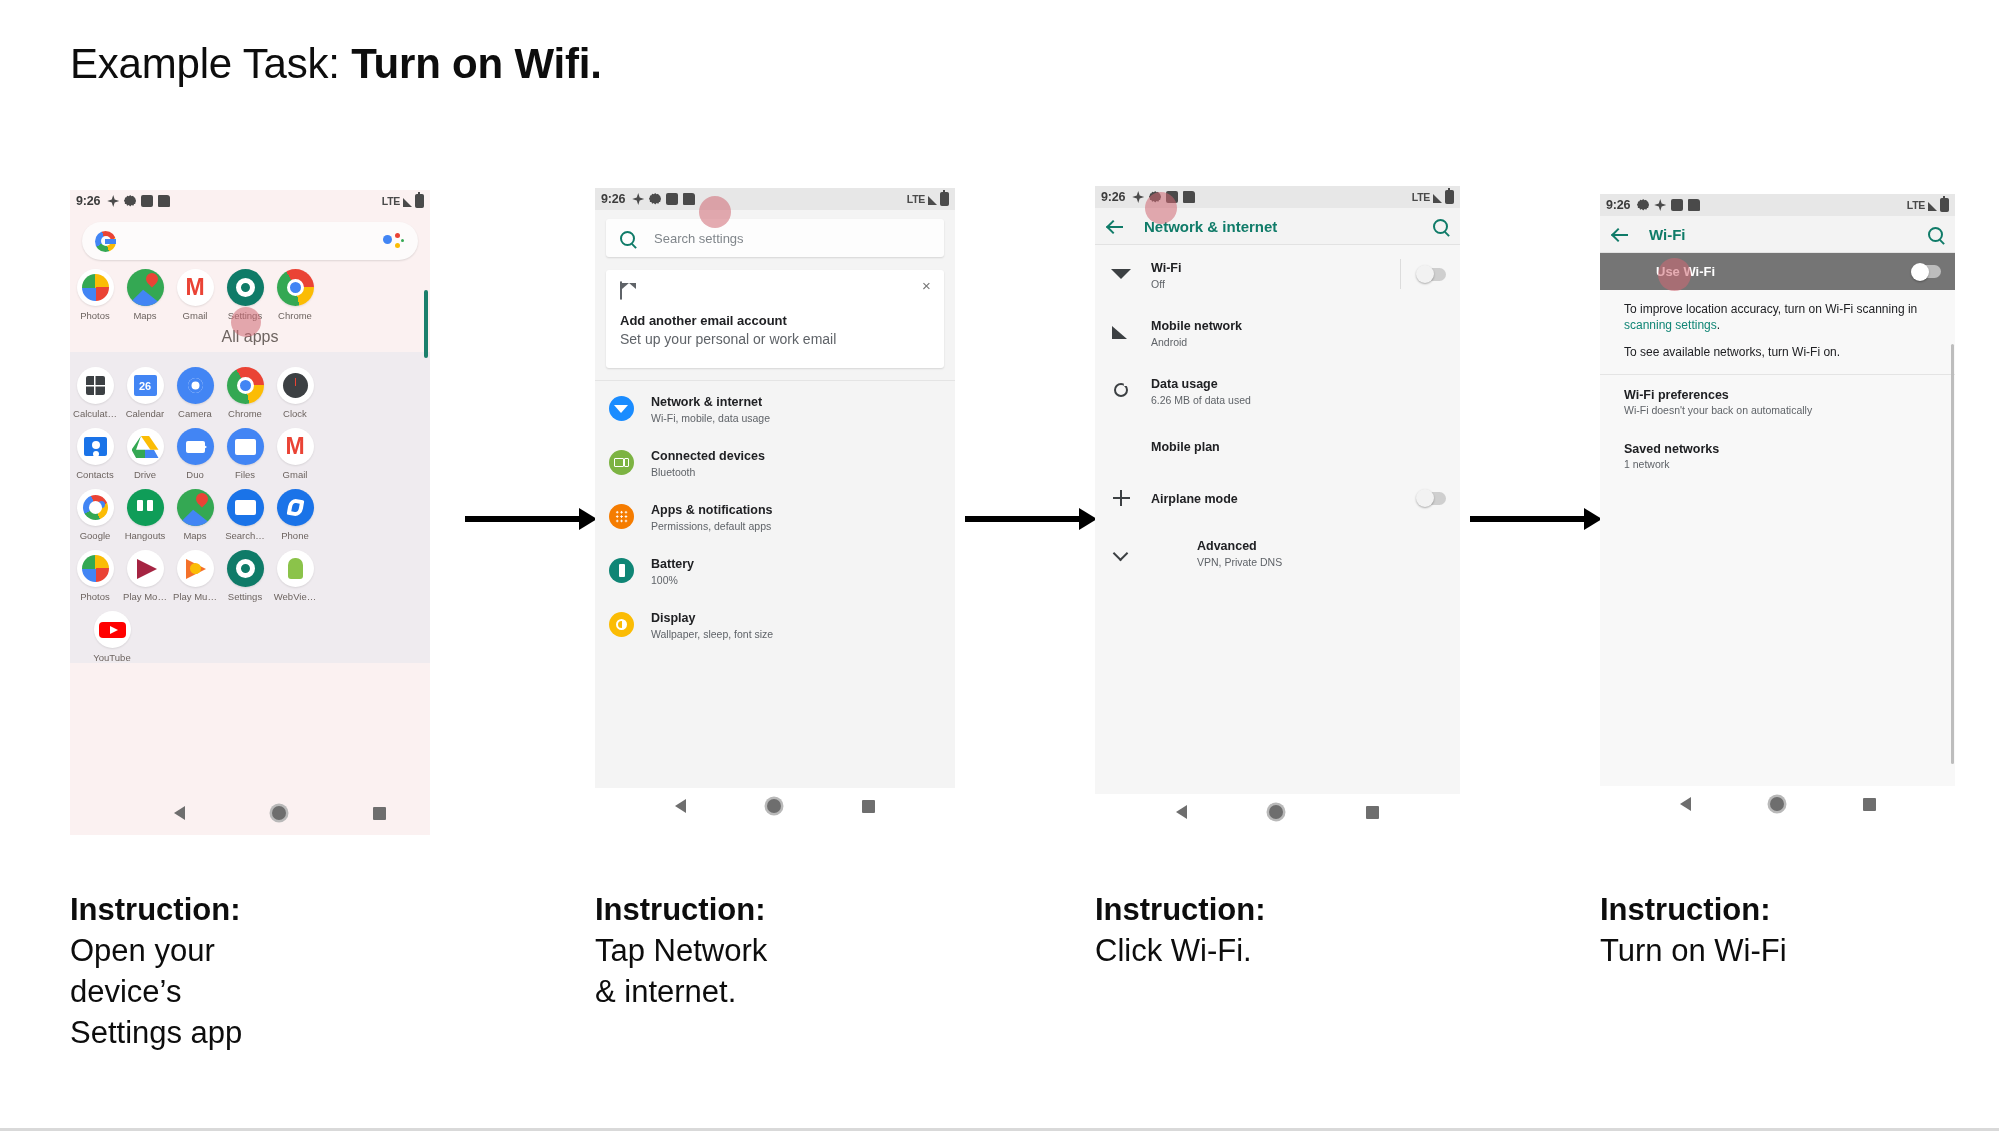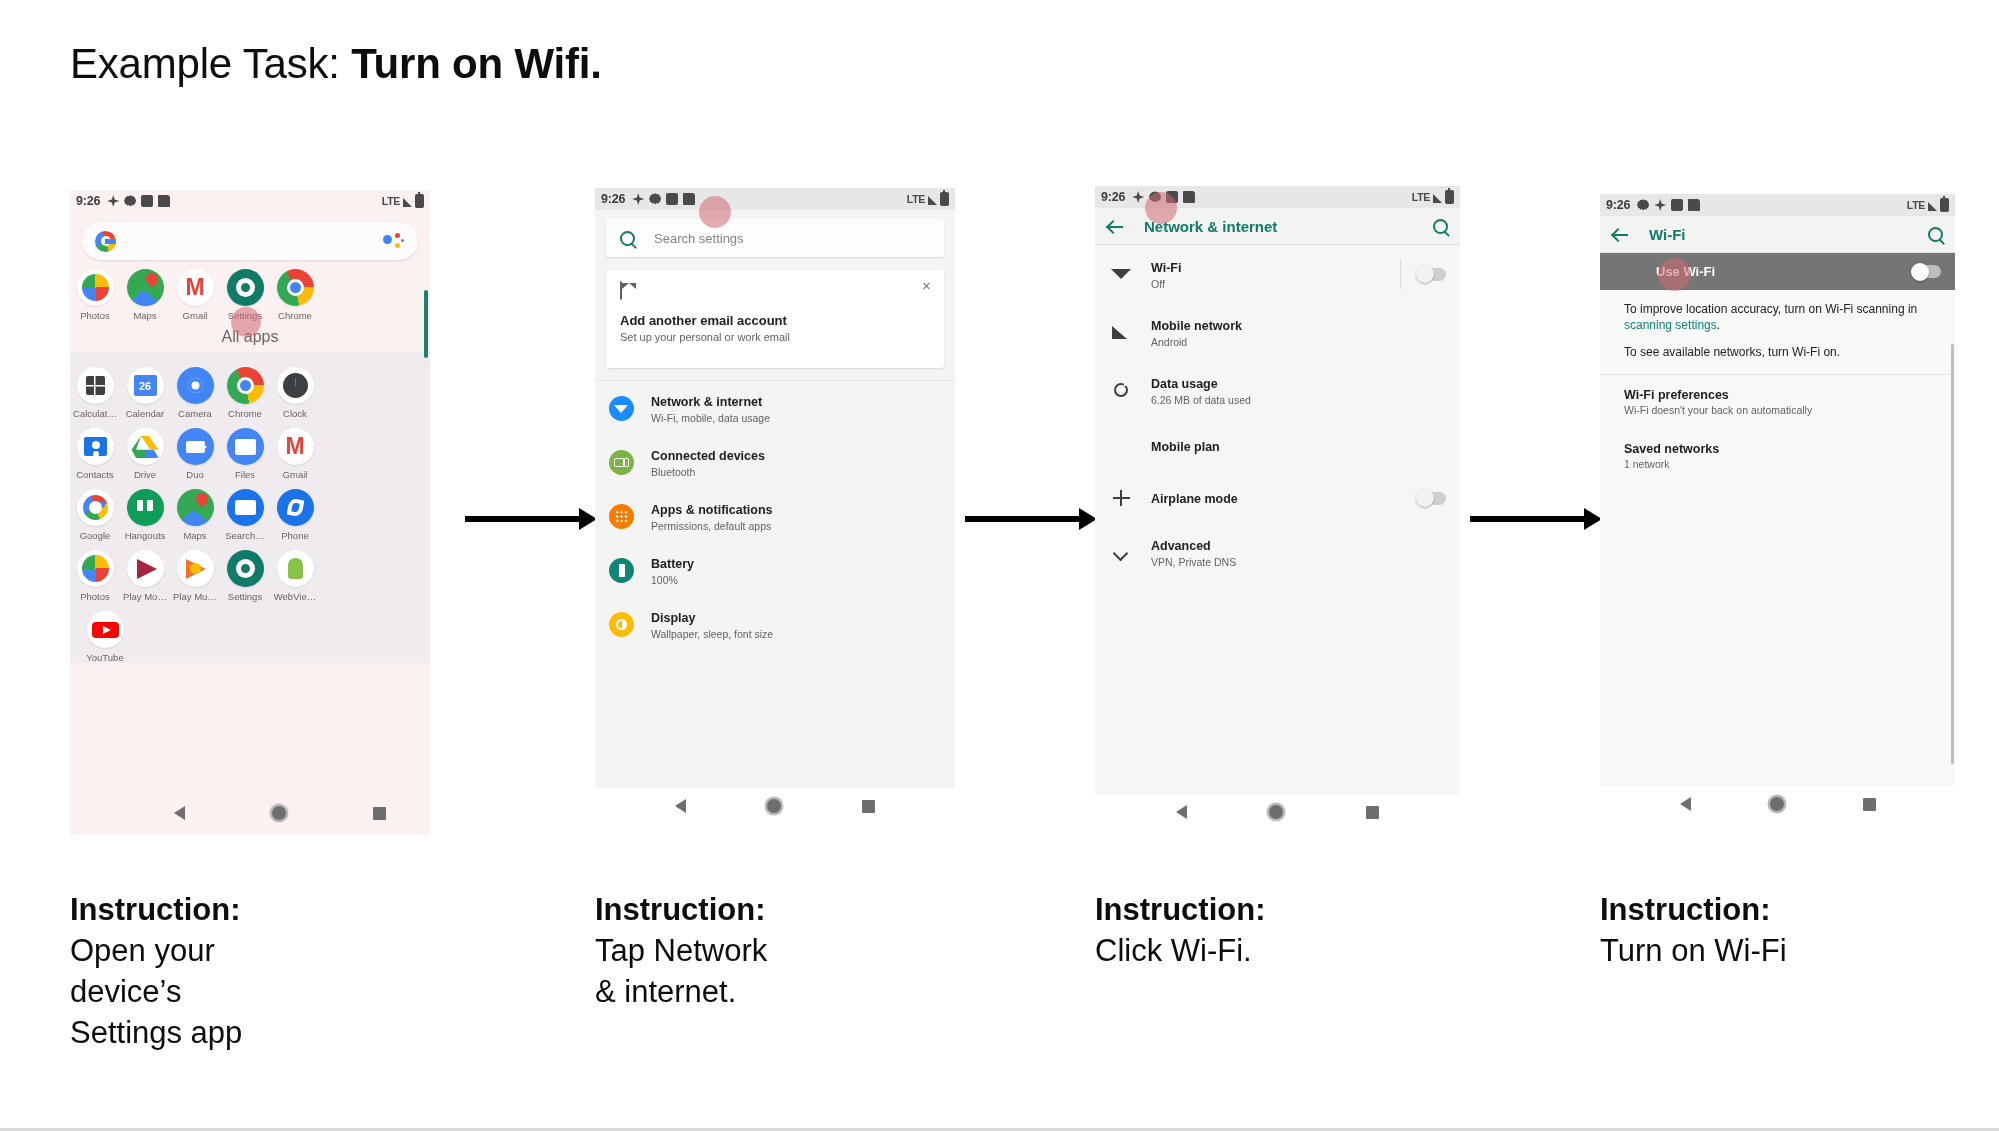--- a/index.html
+++ b/index.html
@@ -167,21 +167,21 @@
   .searchcard .ph{font-size:13px;color:#80868b;margin-left:19px;}
 
   .promo{
     margin:13px 11px 0 11px;background:#fff;border-radius:3px;padding:12px 14px 14px 14px;
     box-shadow:0 1px 2px rgba(0,0,0,.13);position:relative;min-height:72px;
   }
   .promo .x{position:absolute;right:11px;top:9px;width:13px;height:13px;color:#757575;font-size:15px;line-height:13px;text-align:center;}
   .promo .gm{width:18px;height:14px;border:1.8px solid #5f6368;border-radius:2px;position:relative;box-sizing:border-box;}
   .promo .gm:after{content:"";position:absolute;left:1px;top:1px;width:0;height:0;border-left:7px solid #5f6368;border-right:7px solid #5f6368;border-bottom:6px solid transparent;}
   .promo .t{font-size:13px;font-weight:bold;color:#202124;margin-top:13px;}
-  .promo .s{font-size:11px;color:#5f6368;margin-top:3px;}
+  .promo .s{font-size:14px;color:#5f6368;margin-top:3px;}
 
   .divider{height:1px;background:#e4e4e4;margin:12px 0 0 0;}
   .setrow{display:flex;align-items:center;padding:11px 14px;}
   .setrow .cic{width:25px;height:25px;border-radius:50%;flex:0 0 auto;position:relative;}
   .setrow .txt{margin-left:17px;flex:1;min-width:0;}
   .setrow .t{font-size:12.5px;font-weight:bold;color:#202124;position:relative;display:inline-block;}
   .setrow .s{font-size:10.5px;color:#5f6368;margin-top:2px;}
 
   .ci-net{background:#1a8cff;}
   .ci-net:after{content:"";position:absolute;left:5px;top:9px;width:0;height:0;border-left:7.5px solid transparent;border-right:7.5px solid transparent;border-top:8px solid #fff;}
@@ -371,21 +371,21 @@
           </div>
         <div class="app">
             <div class="appicon ic-settings"></div>
             <div class="applabel">Settings</div>
           </div>
         <div class="app">
             <div class="appicon ic-webview"></div>
             <div class="applabel">WebVie…</div>
           </div>
       </div>
-      <div class="row" style="justify-content:flex-start;padding-left:10px;">
+      <div class="row" style="justify-content:flex-start;padding-left:17px;">
         <div class="app">
             <div class="appicon ic-youtube"></div>
             <div class="applabel">YouTube</div>
           </div>
       </div>
     </div>
 
     <div class="scrollthumb" style="top:100px;height:68px;"></div>
 
     <div class="navbar" style="position:absolute;left:60px;right:0;bottom:8px;height:28px;">
@@ -551,21 +551,21 @@
     <div class="setrow" style="padding:13px 14px;">
       <span class="mic mic-plane"></span>
       <span class="txt" style="margin-left:18px;">
         <span class="t">Airplane mode</span>
       </span>
       <span class="toggle">
           <span class="knob"></span>
         </span>
     </div>
 
-    <div class="setrow" style="padding:13px 14px;">
+    <div class="setrow" style="padding:13px 14px;gap:46px;">
       <span class="mic mic-chev"></span>
       <span class="txt" style="margin-left:18px;">
         <span class="t">Advanced</span>
         <div class="s">VPN, Private DNS</div>
       </span>
     </div>
   </div>
 
   <div class="navbar" style="position:absolute;left:40px;right:40px;top:612px;height:28px;">
     <span class="nav-back"></span>

